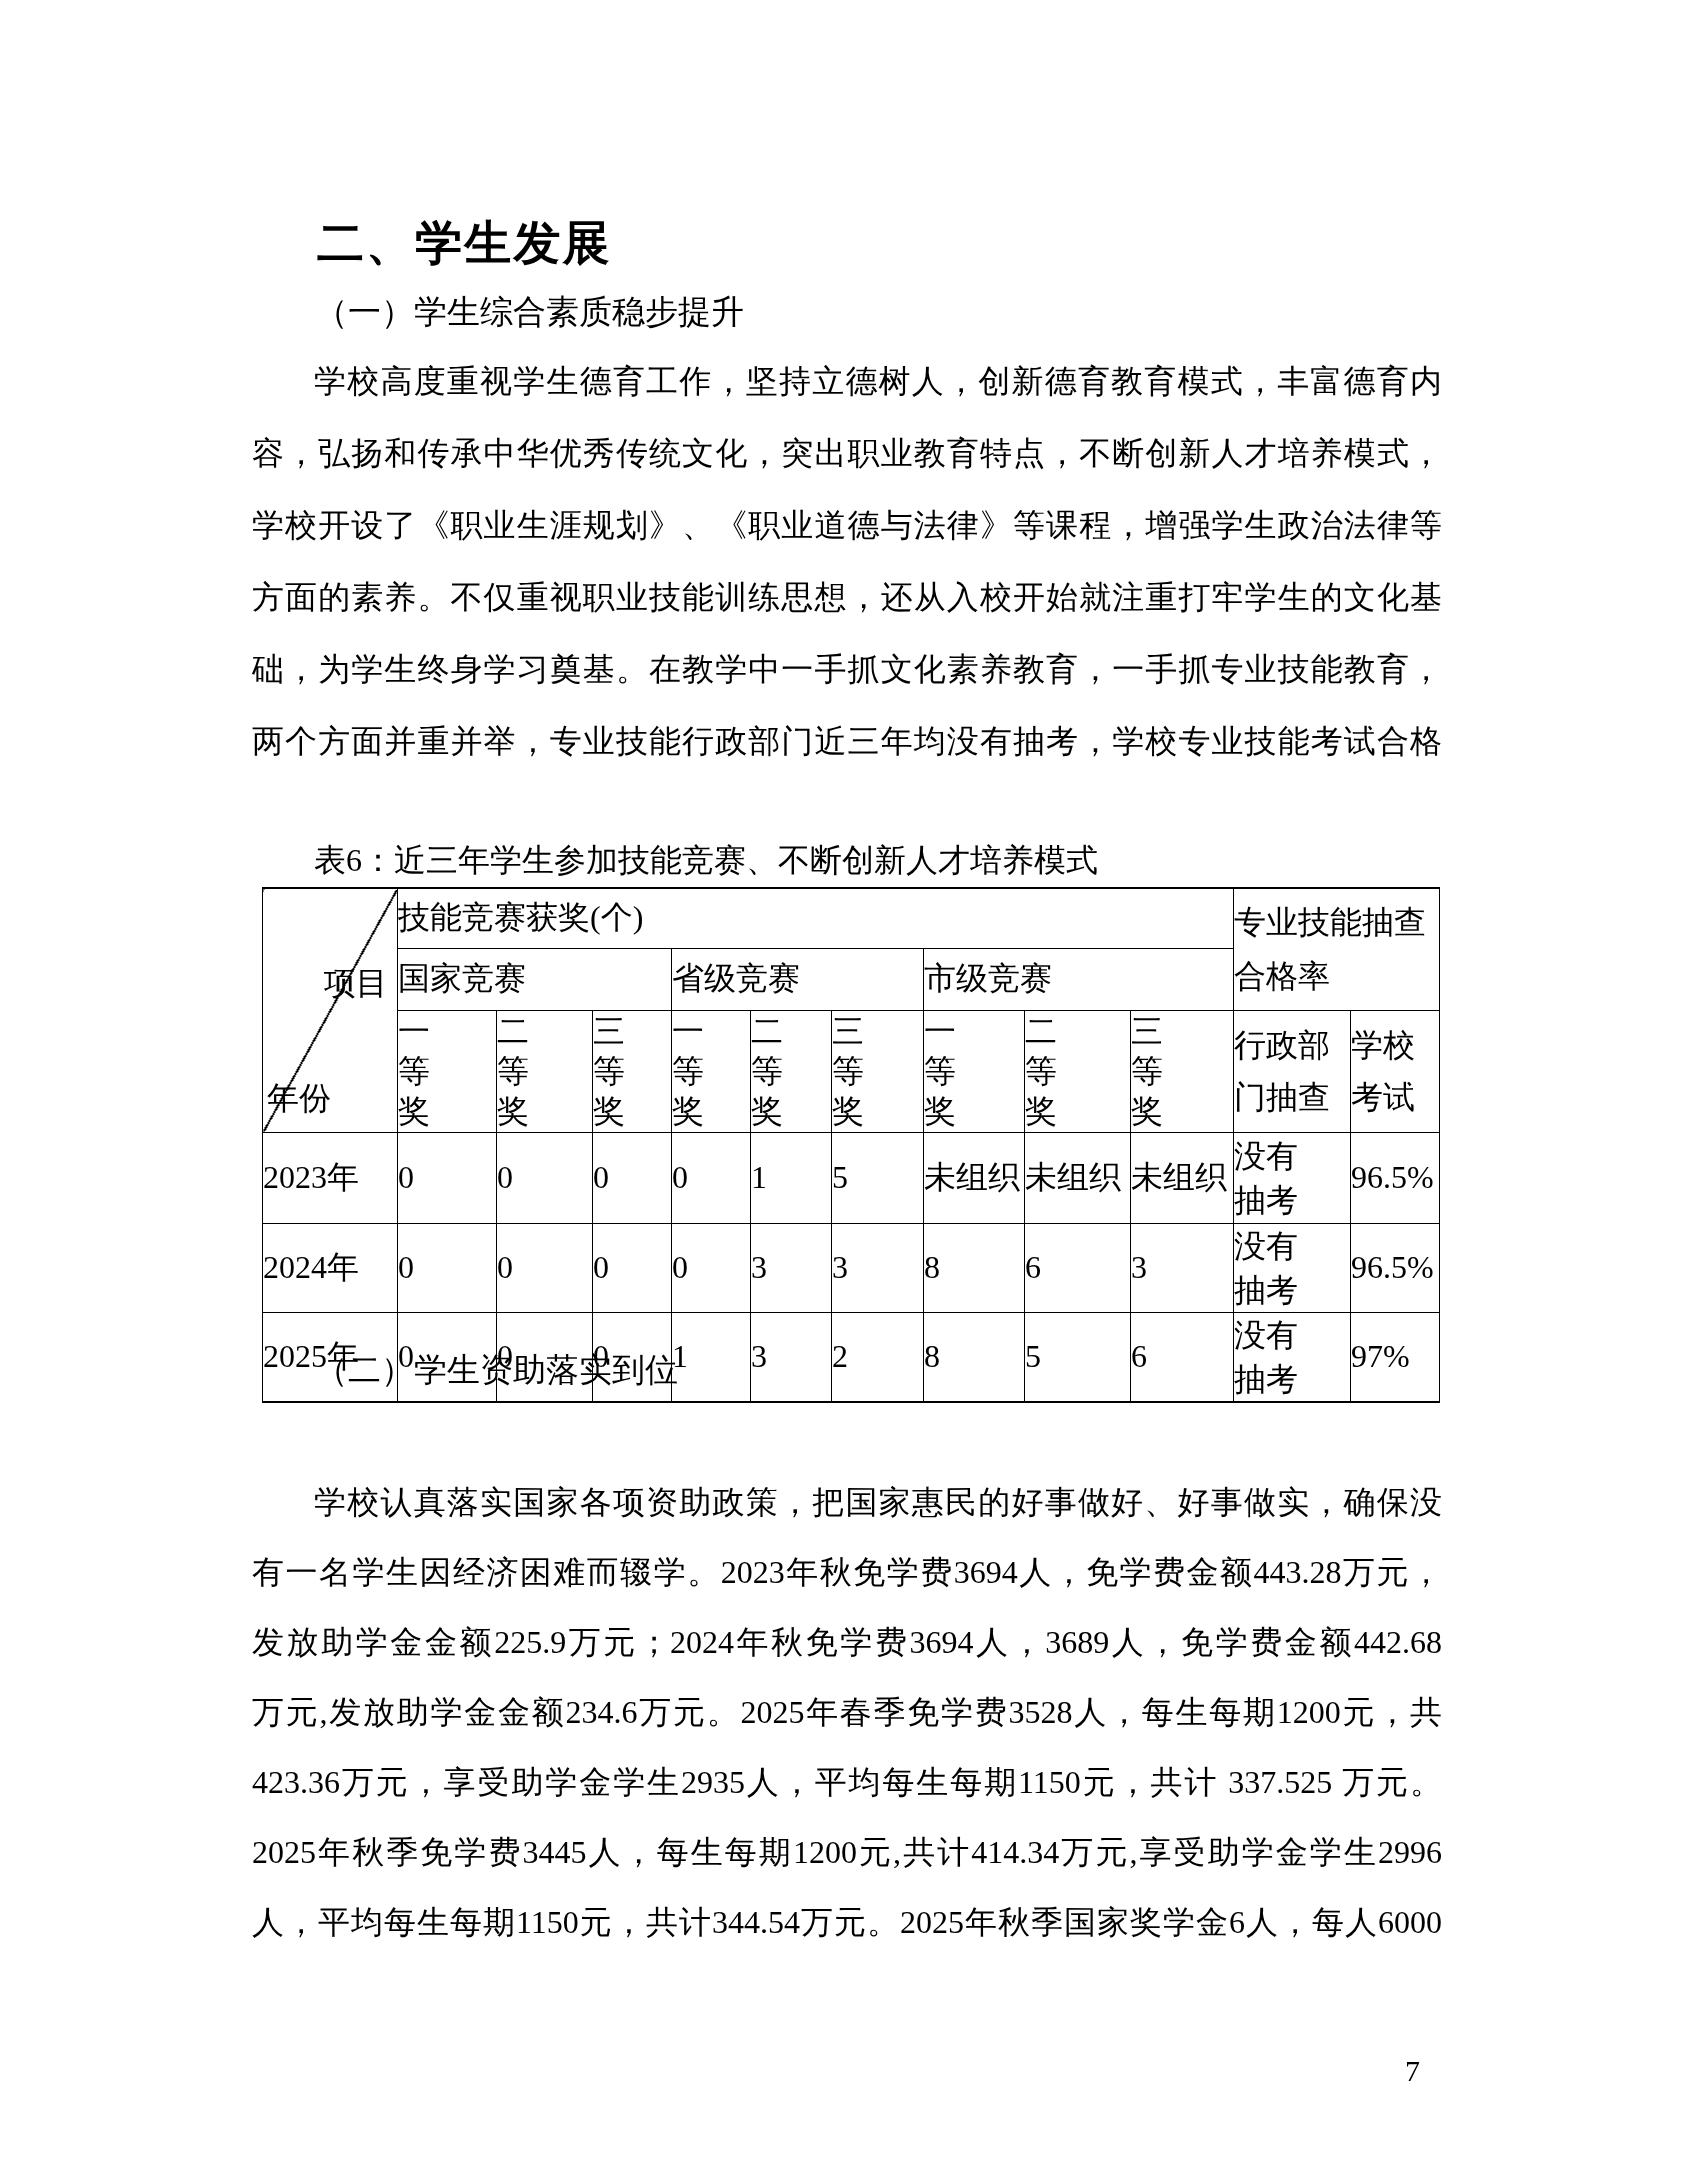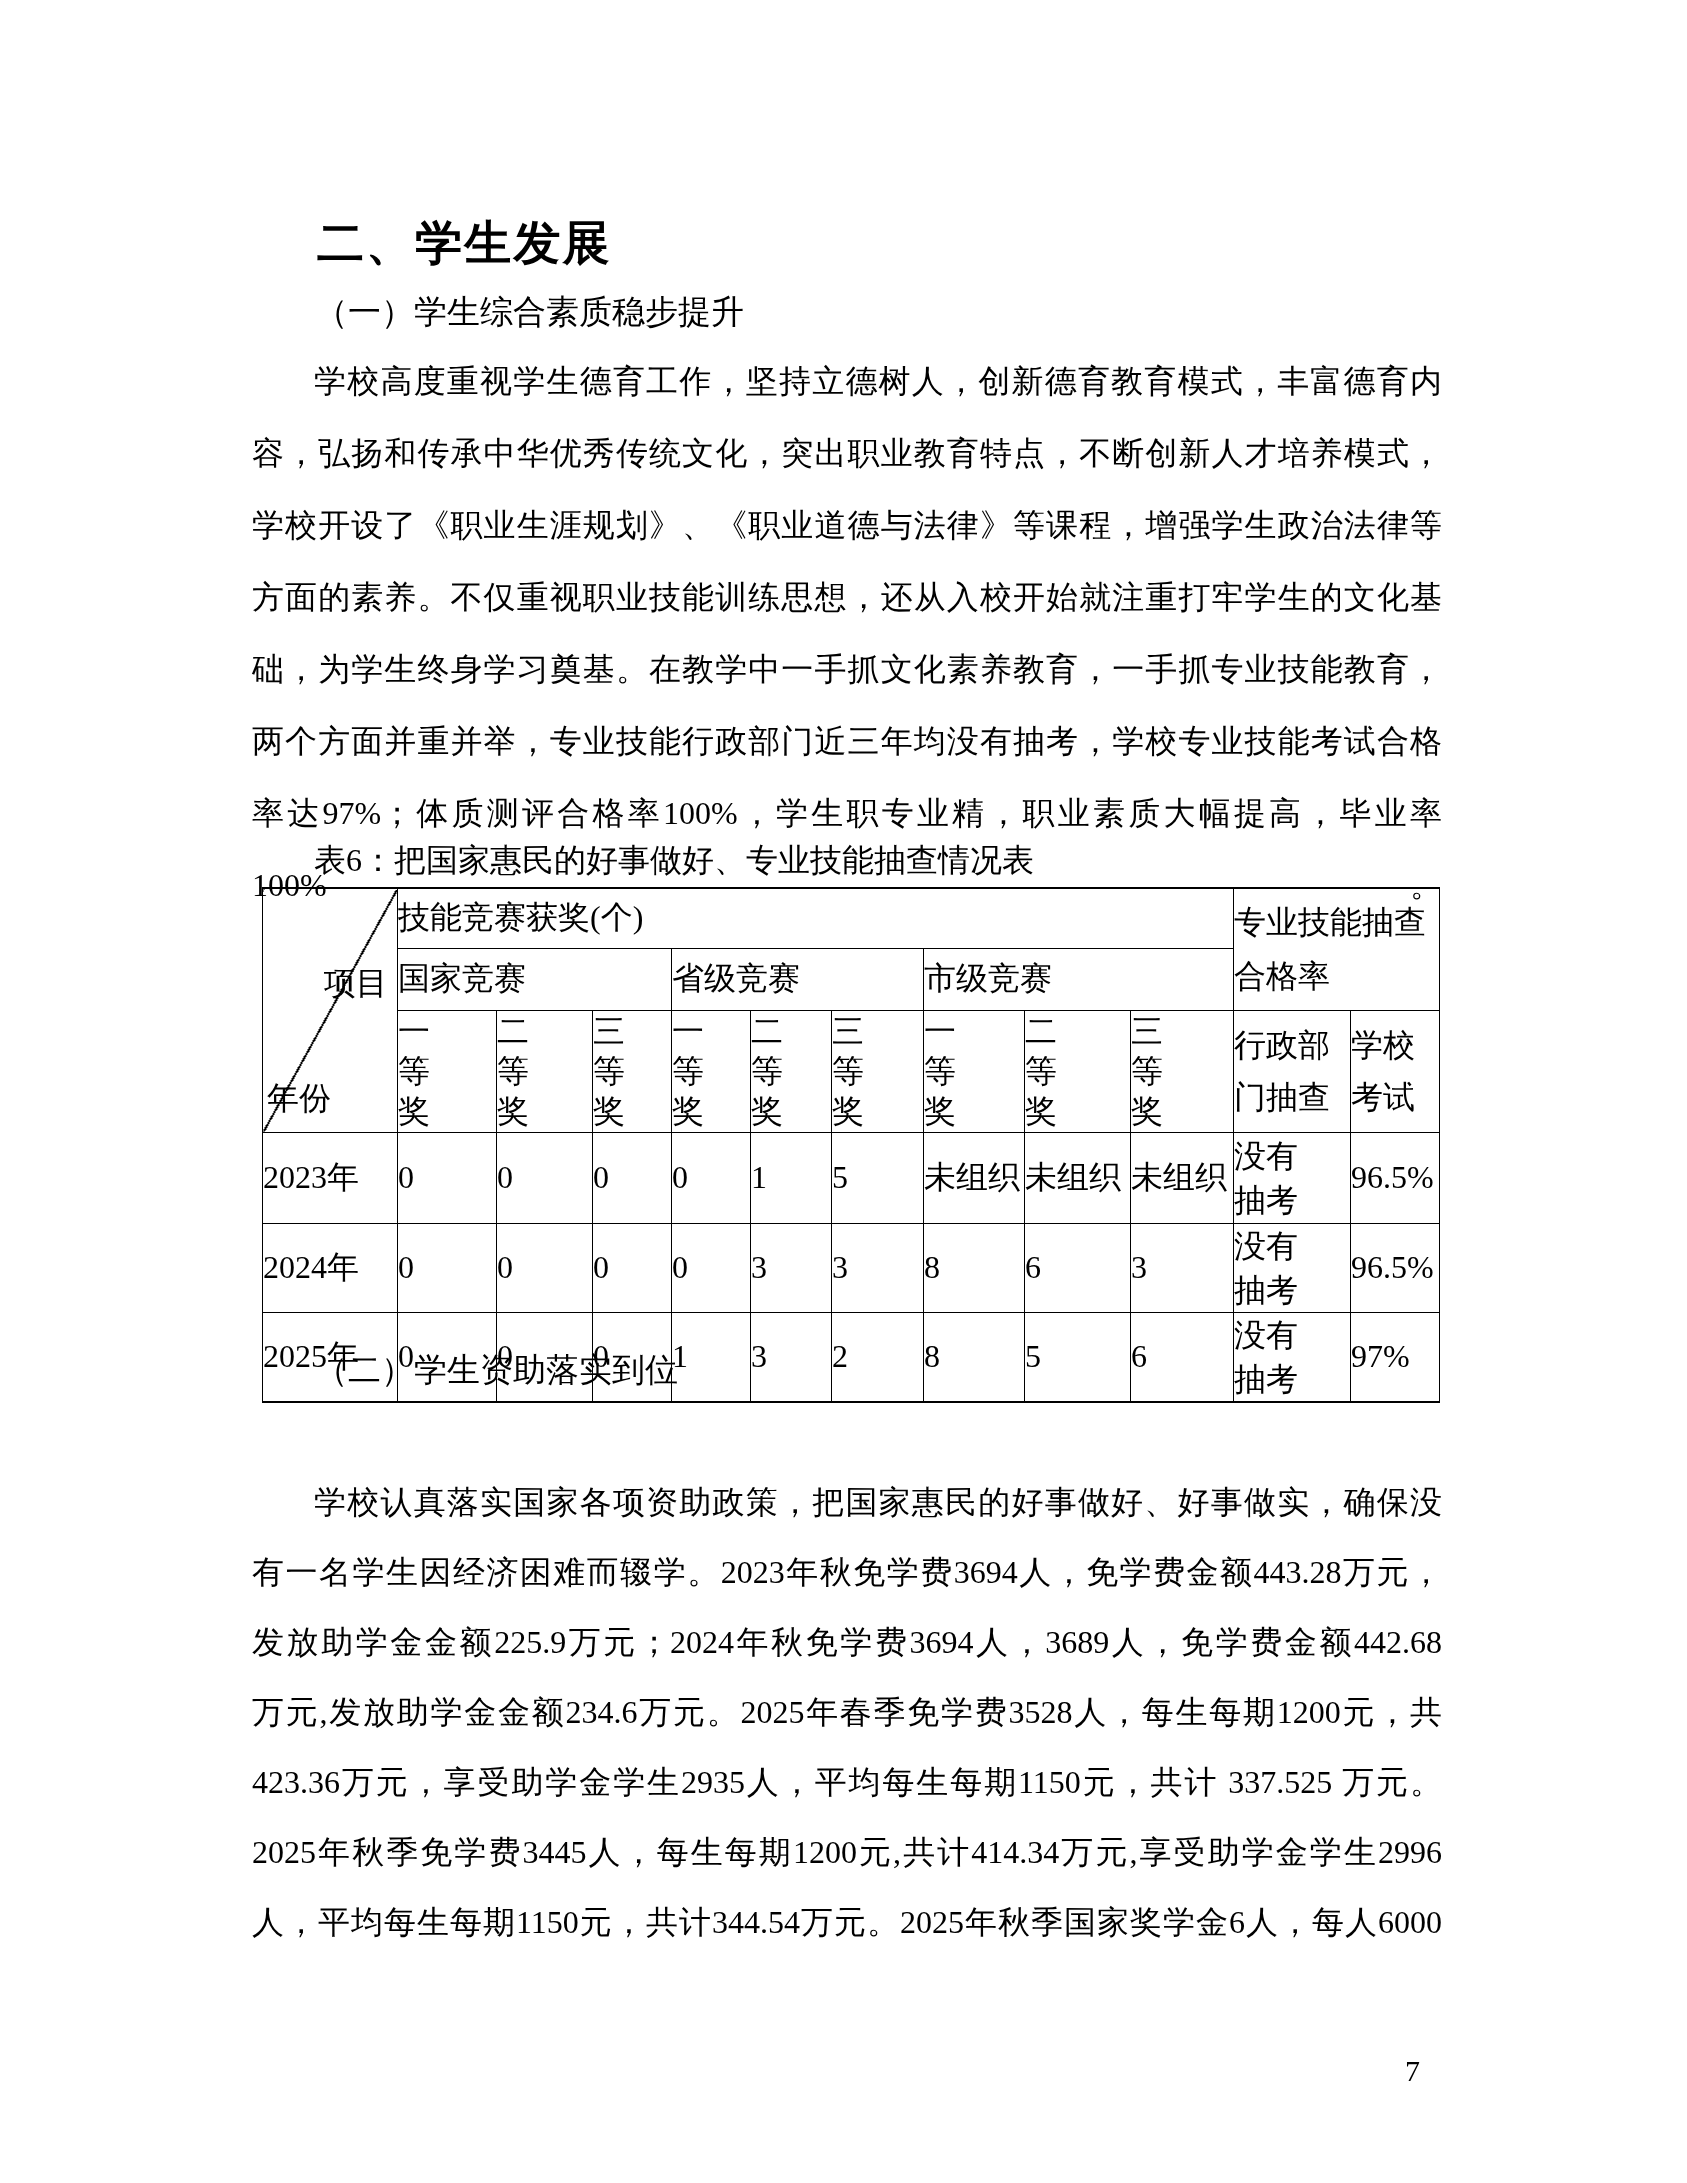--- a/index.html
+++ b/index.html
@@ -102,24 +102,23 @@
 
   <div class="abs subheading sub1">（一）学生综合素质稳步提升</div>
 
   <div class="abs para para1">
     <div class="line">学校高度重视学生德育工作，坚持立德树人，创新德育教育模式，丰富德育内</div>
     <div class="line">容，弘扬和传承中华优秀传统文化，突出职业教育特点，不断创新人才培养模式，</div>
     <div class="line">学校开设了《职业生涯规划》、《职业道德与法律》等课程，增强学生政治法律等</div>
     <div class="line">方面的素养。不仅重视职业技能训练思想，还从入校开始就注重打牢学生的文化基</div>
     <div class="line">础，为学生终身学习奠基。在教学中一手抓文化素养教育，一手抓专业技能教育，</div>
     <div class="line">两个方面并重并举，专业技能行政部门近三年均没有抽考，学校专业技能考试合格</div>
-    <div class="line">率达97%；体质测评合格率100%，学生职专业精，职业素质大幅提高，毕业率100%。</div>
   </div>
 
-  <div class="abs caption">表6：把国家惠民的好事做好、专业技能抽查情况表</div>
+  <div class="abs caption">表6：近三年学生参加技能竞赛、不断创新人才培养模式</div>
 
   <table class="skills">
     <colgroup>
       <col style="width:135px">
       <col style="width:99px">
         <col style="width:96px">
         <col style="width:79px">
       <col style="width:79px">
         <col style="width:81px">
         <col style="width:92px">

